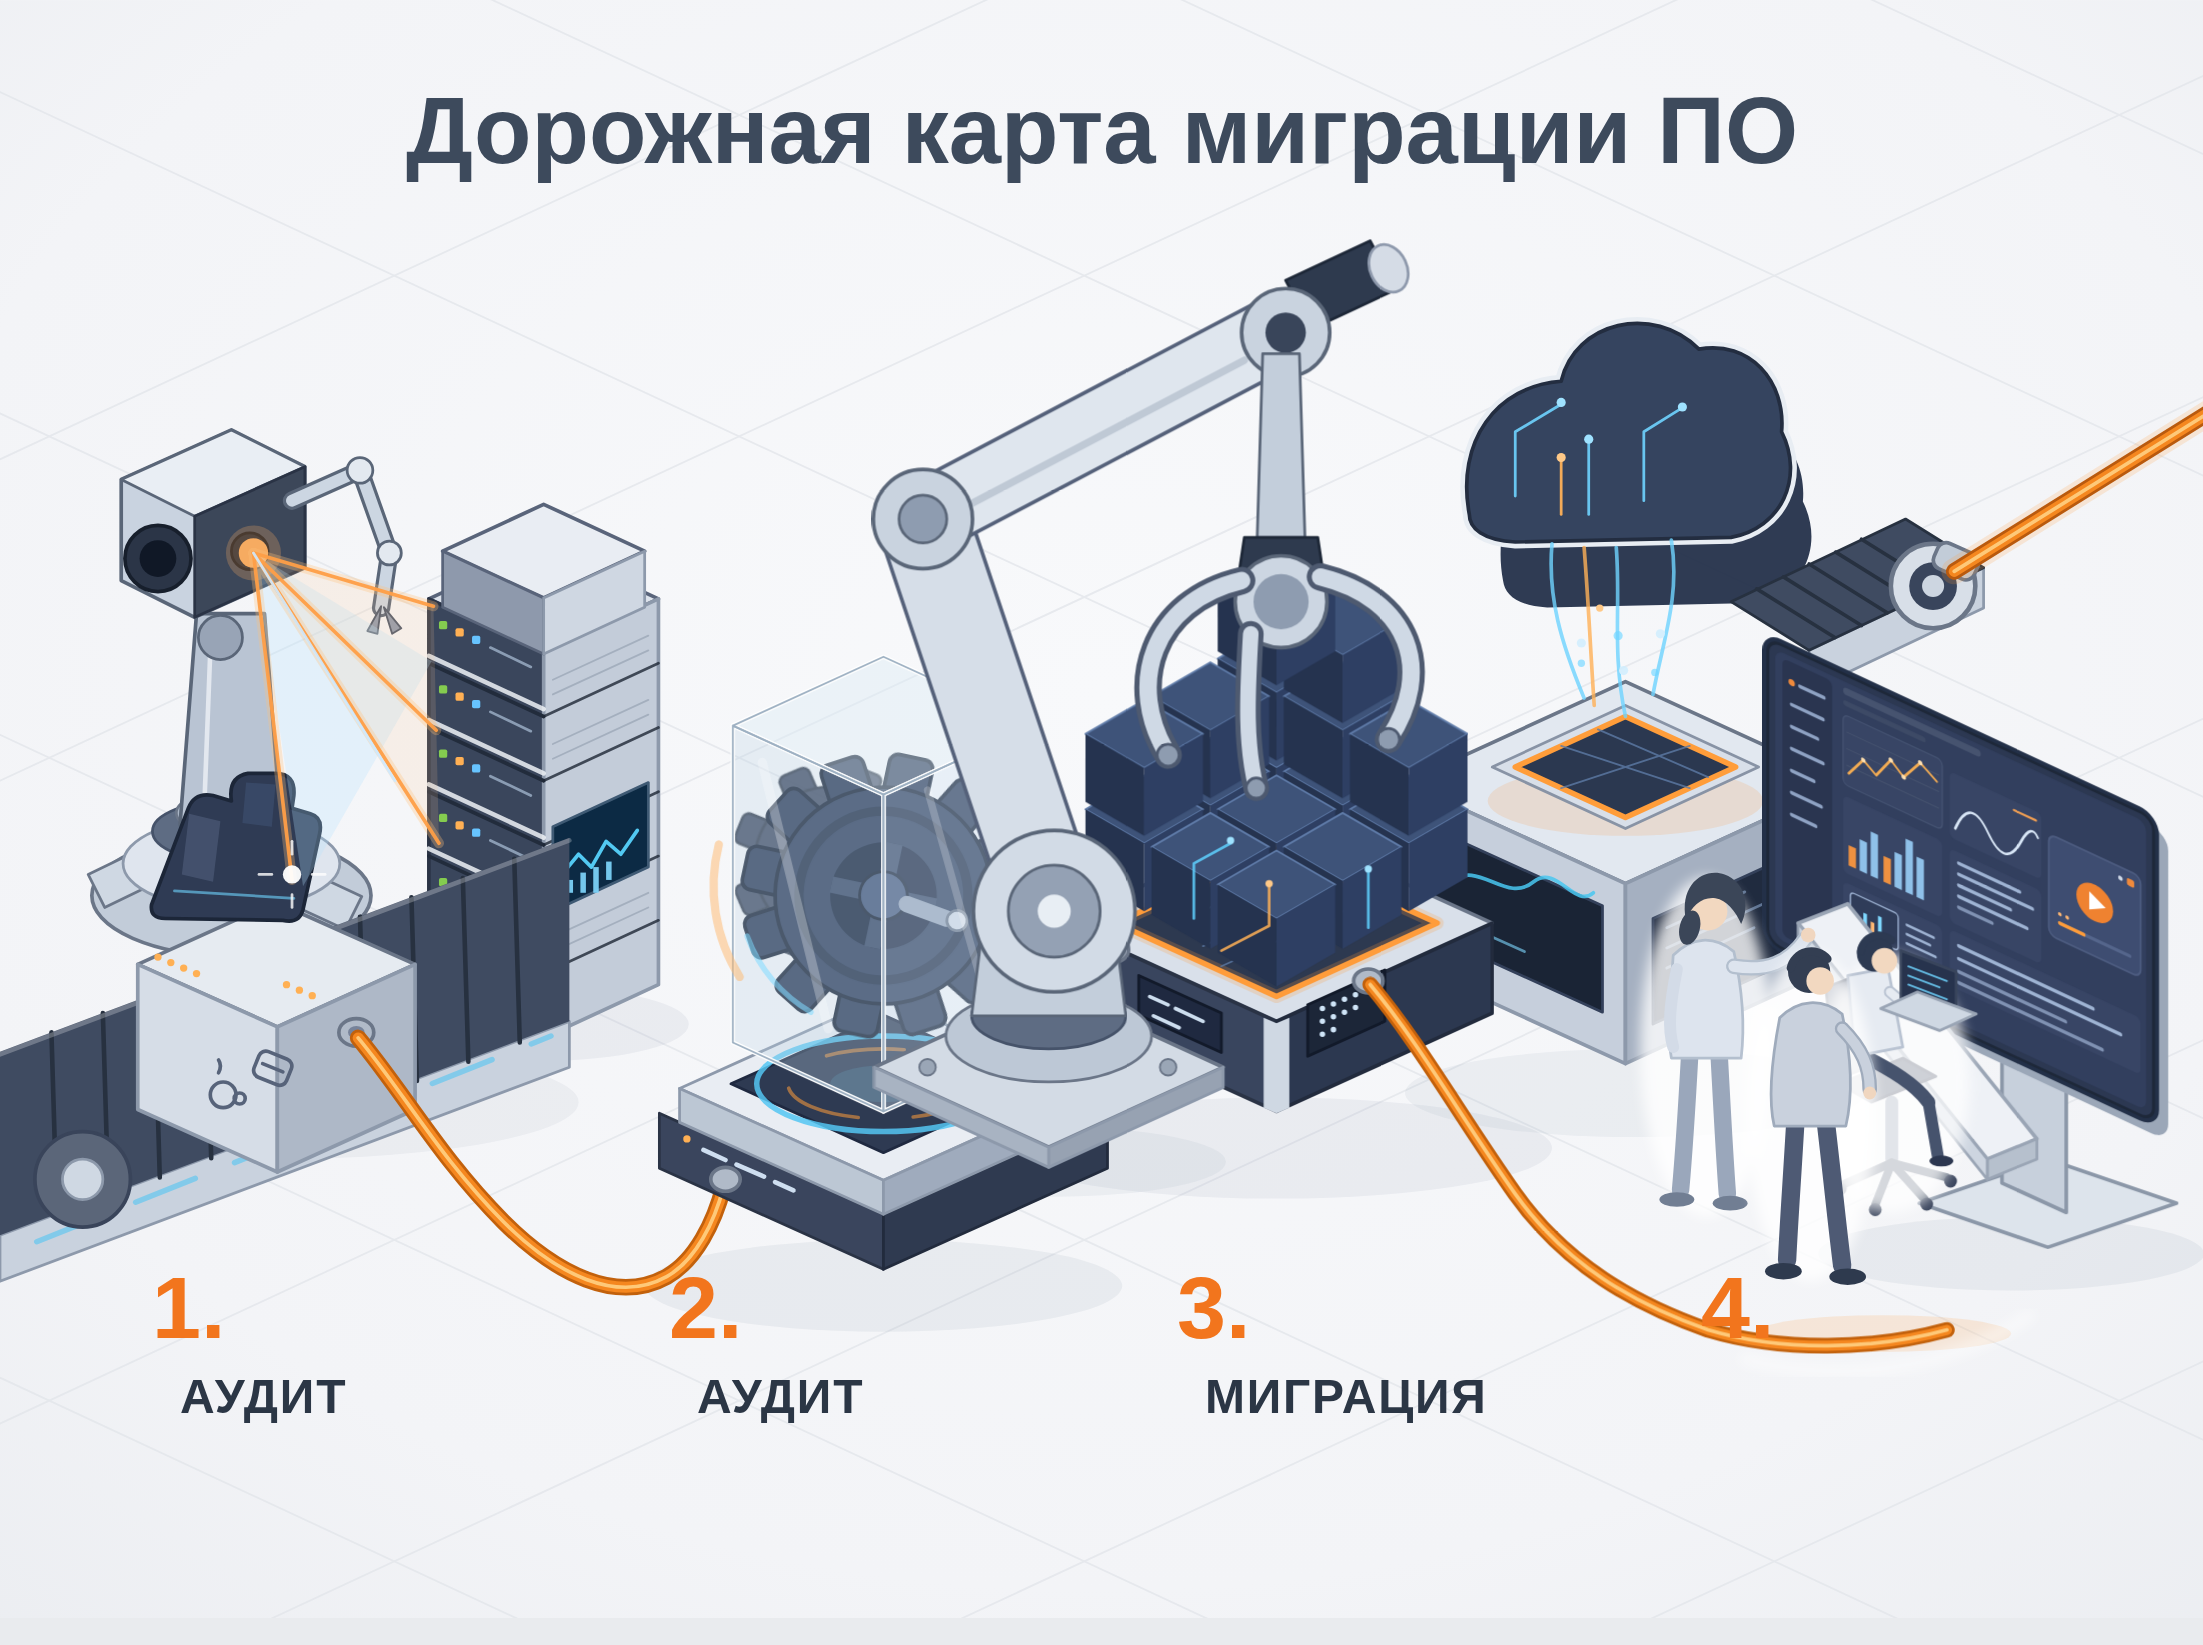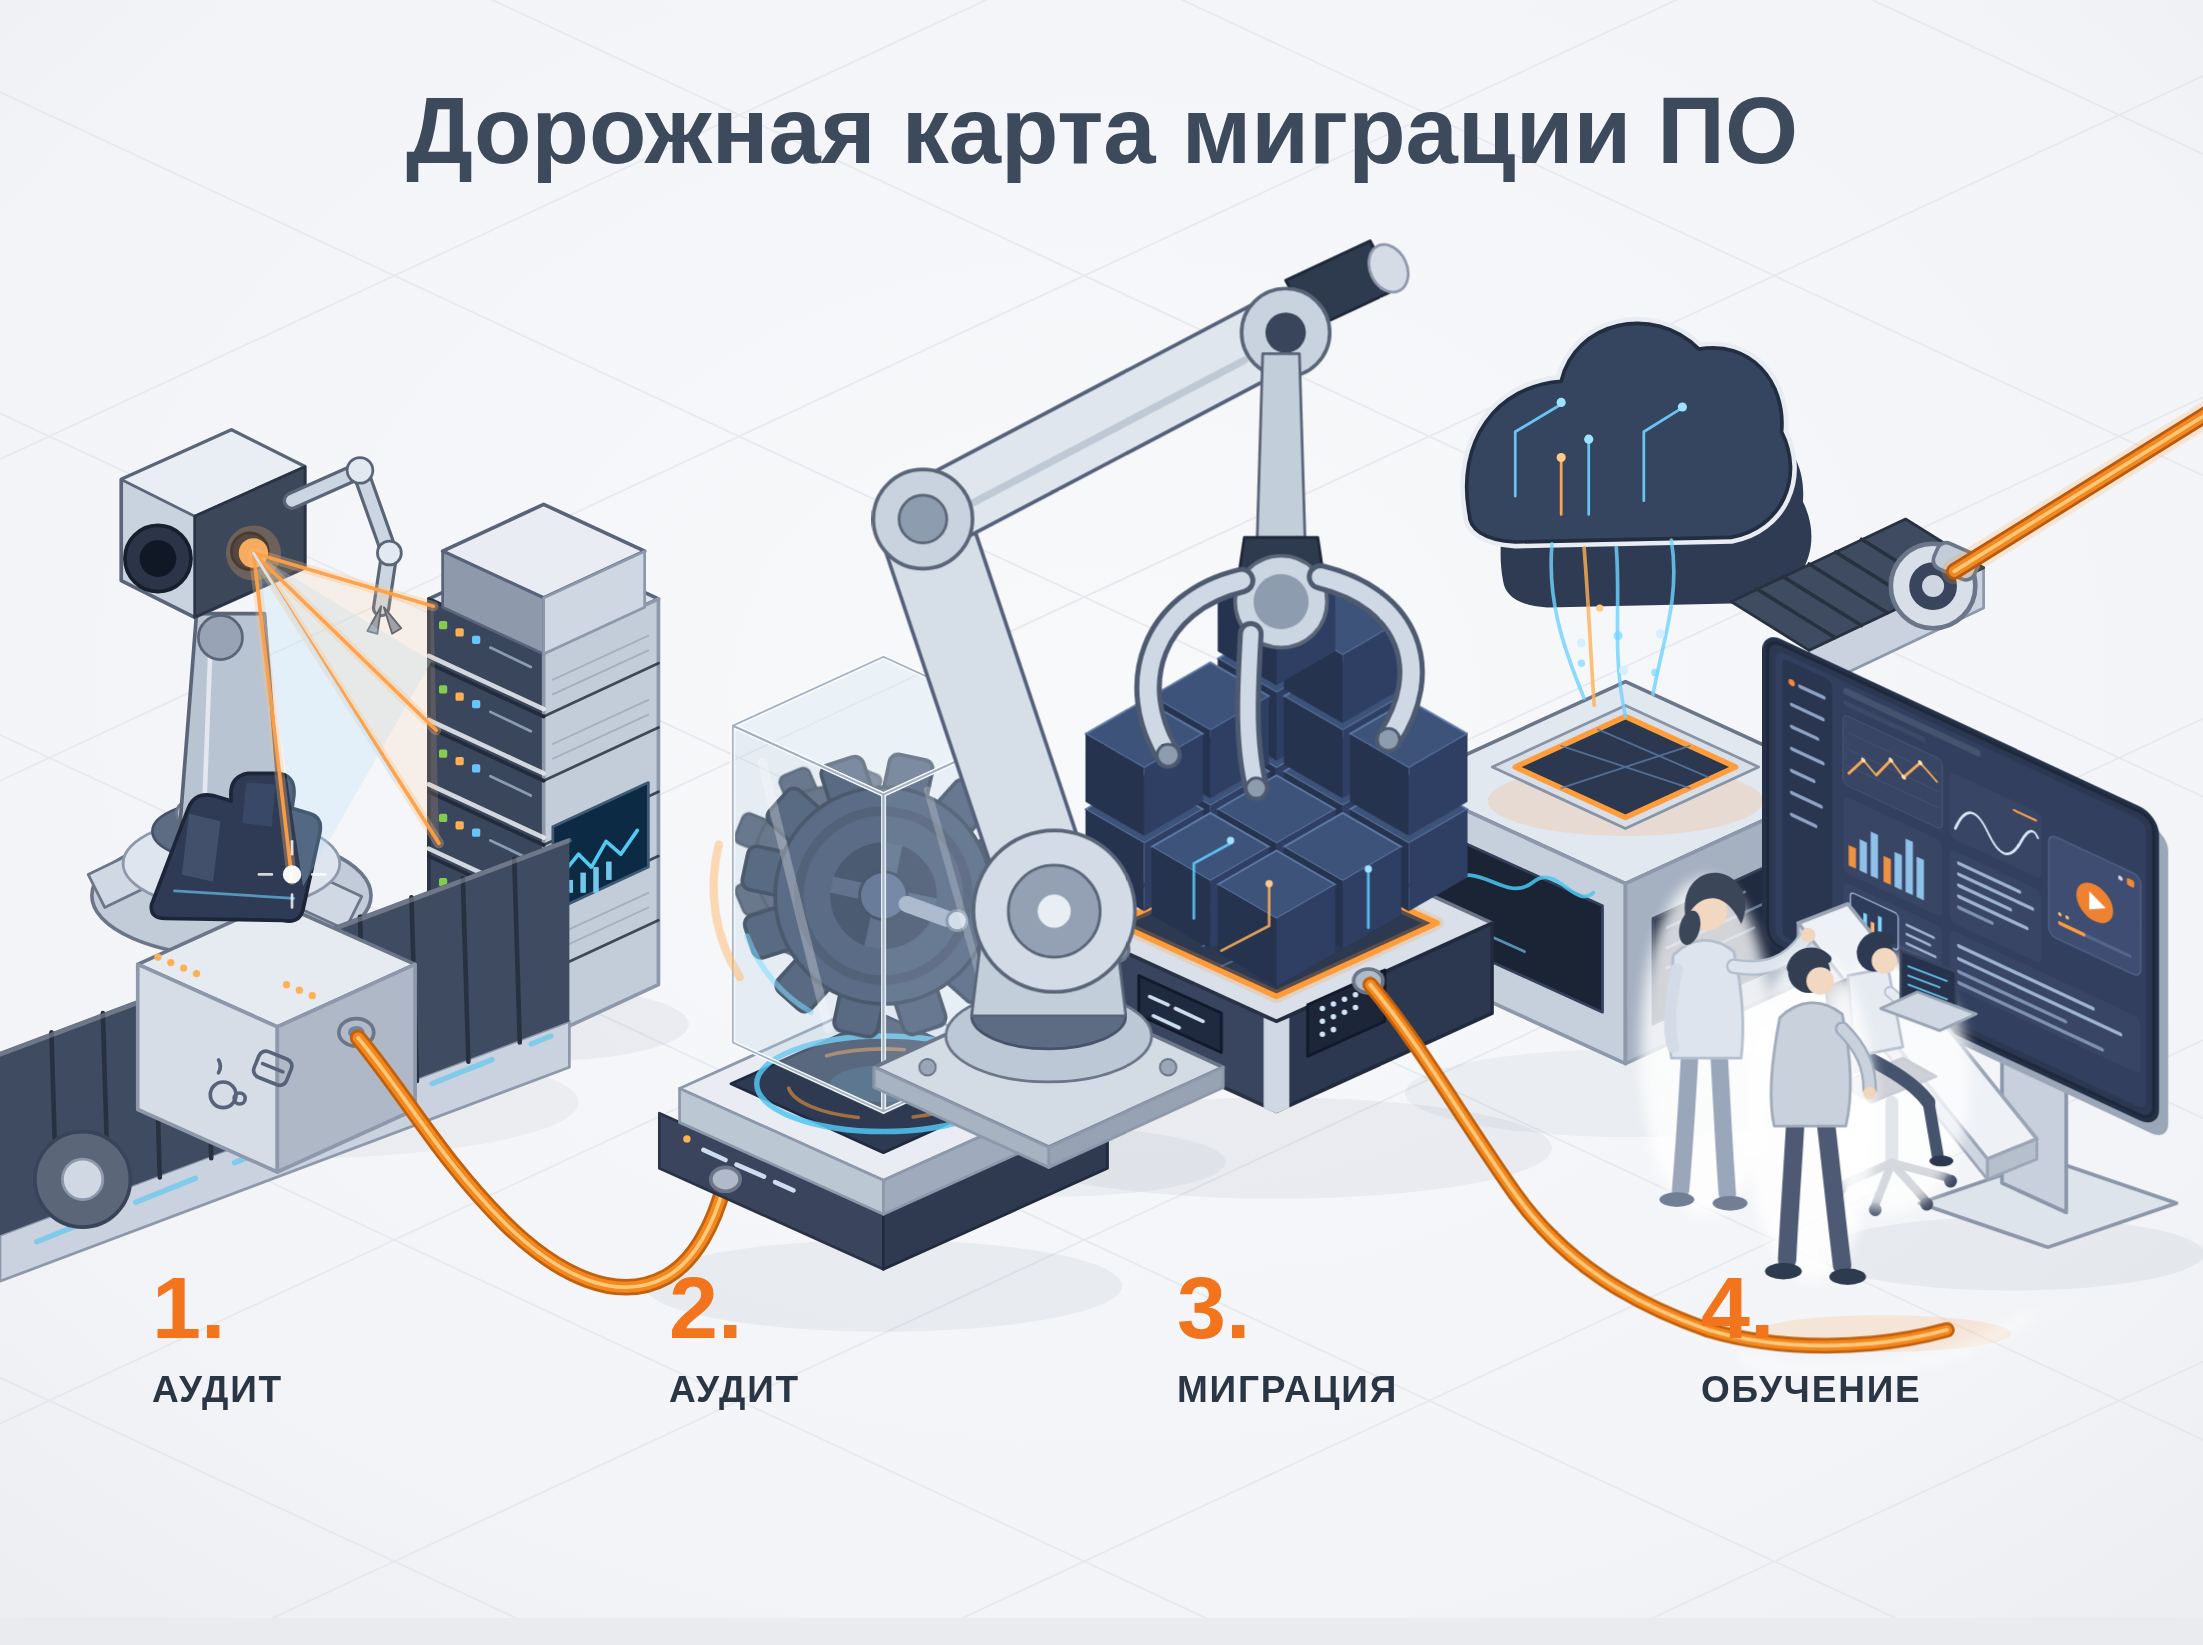--- a/index.html
+++ b/index.html
@@ -3,21 +3,21 @@
 <meta charset="utf-8">
 <style>
   html,body{margin:0;padding:0;background:#e9ebee;}
   .canvas{position:relative;width:2204px;height:1618px;overflow:hidden;
           background:#f5f6f8;font-family:"Liberation Sans",sans-serif;}
   .scene{position:absolute;left:0;top:0;width:2204px;height:1646px;display:block;}
   .title{position:absolute;top:77px;left:50%;transform:translateX(-50%);margin:0;
          font-size:94px;font-weight:700;color:#3d4a5c;white-space:nowrap;letter-spacing:0px;}
   .stage{position:absolute;}
   .stage .num{font-size:88px;font-weight:700;color:#f2751d;line-height:1;}
-  .stage .lbl{font-size:37px;font-weight:700;color:#2b3645;letter-spacing:1.8px;margin-top:16.5px;}
+  .stage .lbl{font-size:48px;font-weight:700;color:#2b3645;letter-spacing:1.8px;margin-top:16.5px;margin-left:28px;}
   .stage-1{left:152px;top:1264px;}
   .stage-2{left:669px;top:1264px;}
   .stage-3{left:1177px;top:1264px;}
   .stage-4{left:1701px;top:1264px;}
   svg *{stroke-linejoin:round;stroke-linecap:round;}
 </style>
 </head>
 <body>
 
 <div class="canvas">
@@ -770,17 +770,16 @@
 <div class="stage stage-2">
   <div class="num">2.</div>
   <div class="lbl">АУДИТ</div>
 </div>
 <div class="stage stage-3">
   <div class="num">3.</div>
   <div class="lbl">МИГРАЦИЯ</div>
 </div>
 <div class="stage stage-4">
   <div class="num">4.</div>
-  <div class="lbl">ОБУЧЕНИЕ</div>
 </div>
 
 </div>
 
 
 </body></html>

